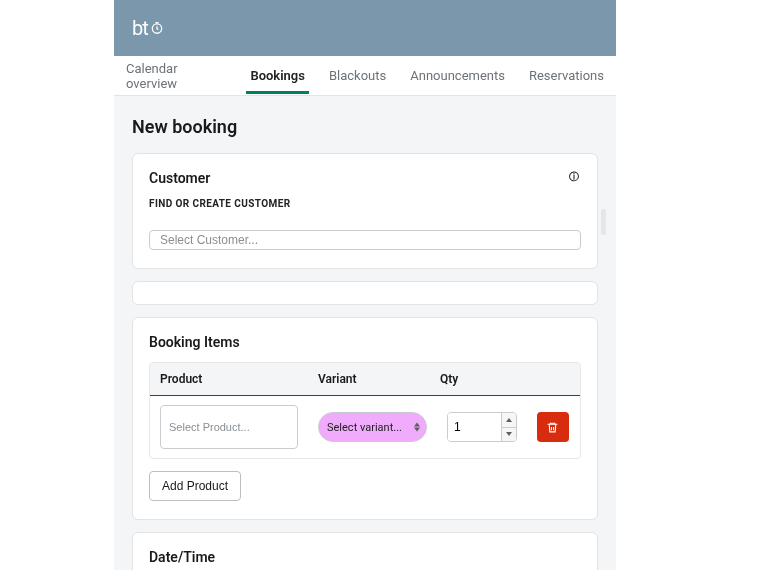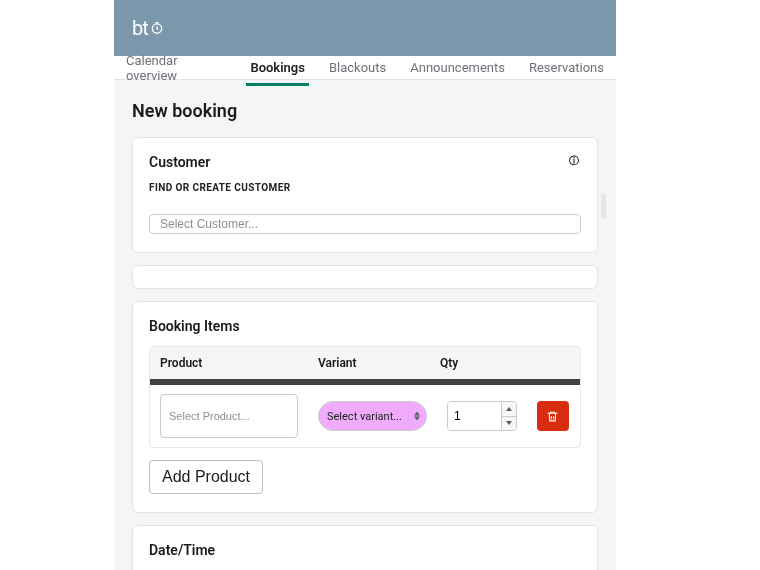--- a/index.html
+++ b/index.html
@@ -31,21 +31,21 @@
     display: flex;
     align-items: center;
   }
   .logo svg { margin-left: 2px; }
   .tabs {
     background: #fff;
     border-bottom: 1px solid #e1e3e5;
     display: flex;
     padding: 0 12px;
     gap: 24px;
-    height: 24px;
+    height: 40px;
     align-items: center;
   }
   .tab {
     color: #6d7278;
     font-size: 13px;
     cursor: pointer;
     padding: 10px 0;
     position: relative;
   }
   .tab.active {
@@ -120,21 +120,21 @@
     border: 1px solid #e6e7e9;
     border-radius: 4px;
     overflow: hidden;
     margin-bottom: 12px;
   }
   .thead, .trow {
     display: flex;
   }
   .thead {
     background: #f4f5f6;
-    border-bottom: 6px solid #404040;
+    border-bottom: 1px solid #404040;
   }
   .th, .td {
     padding: 9px 10px;
     font-size: 12px;
   }
   .th {
     font-weight: 600;
     color: #1a1a1a;
   }
   .col-product { flex: 0 0 158px; }
@@ -231,21 +231,21 @@
     cursor: pointer;
     display: flex;
     align-items: center;
     justify-content: center;
   }
   .btn {
     border: 1px solid #babfc3;
     background: #fff;
     border-radius: 4px;
     padding: 7px 12px;
-    font-size: 16px;
+    font-size: 12px;
     cursor: pointer;
     color: #1a1a1a;
   }
   .side-handle {
     position: absolute;
     right: -8px;
     top: 56px;
     width: 5px;
     height: 26px;
     background: #e5e6e7;

